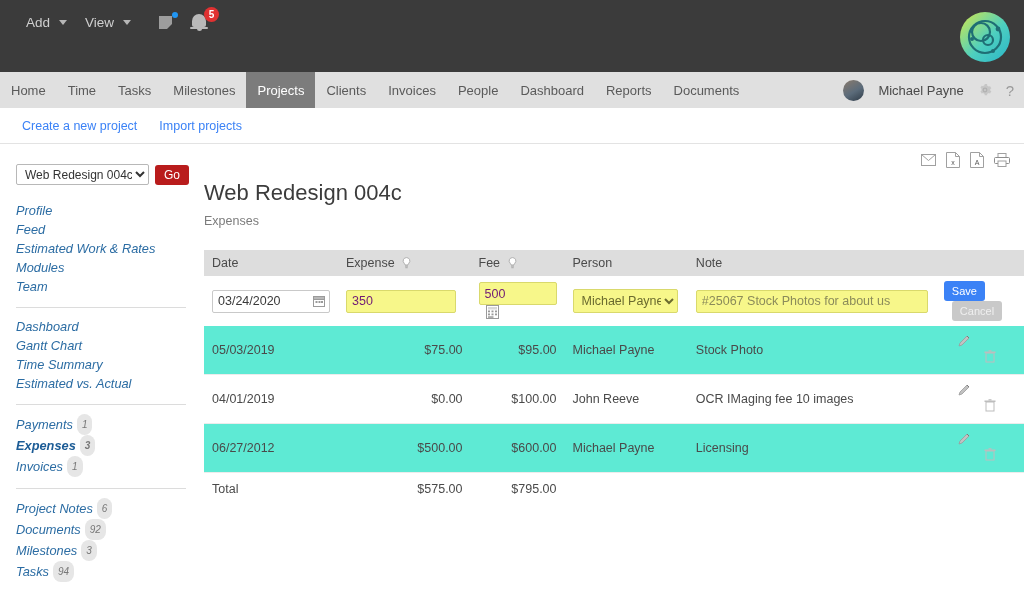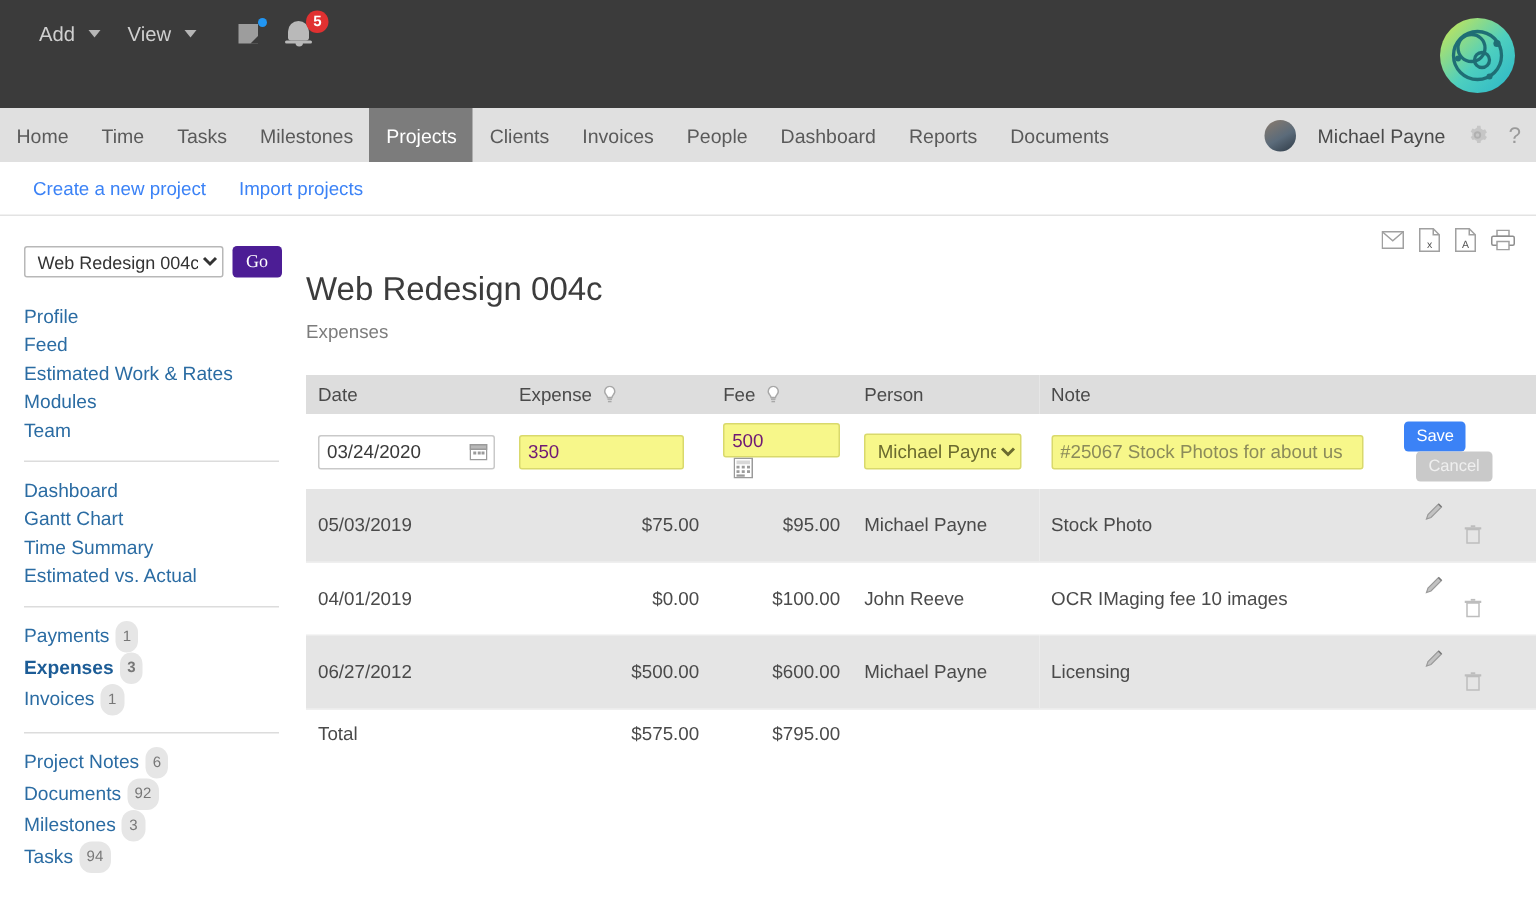--- a/index.html
+++ b/index.html
@@ -192,38 +192,39 @@
     height: 21px;
     font-family: "Liberation Sans", sans-serif;
     font-size: 12px;
     color: #333;
     border: 1px solid #b8b8b8;
     border-radius: 2px;
     background: #fff;
     padding-left: 4px;
   }
   .go-btn {
-    background: #4c1d95;
+    background: #b91c1c;
     color: #fff;
     border: none;
     border-radius: 3px;
     font-size: 12px;
-    font-family: Liberation Serif, serif;
+    font-family: Liberation Sans, sans-serif;
     padding: 3px 9px;
     cursor: pointer;
   }
   .side-group { margin-top: 16px; }
   .side-link {
     display: block;
     color: #2b6ca3;
     font-size: 12.8px;
     line-height: 19px;
     text-decoration: none;
     cursor: pointer;
     white-space: nowrap;
+    font-style: italic;
   }
   .side-link.current { color: #1c5c96; font-weight: bold; }
   .side-sep {
     border-top: 1px solid #dcdcdc;
     margin: 11px 14px 9px 0;
   }
   .cnt {
     display: inline-block;
     background: #e6e6e6;
     color: #777;
@@ -289,21 +290,21 @@
     margin-left: 4px;
   }
 
   tr.editrow td { background: #ffffff; padding: 5px 8px; height: 34px; }
   tr.datarow td {
     padding: 8px;
     border-bottom: 1px solid #ececec;
     color: #4a4a4a;
     height: 33px;
   }
-  tr.datarow.alt td { background: #e5e5e5; }
+  tr.datarow.alt td { background: #5eead4; }
   tr.datarow td.num { text-align: right; }
   tr.totalrow td {
     padding: 9px 8px;
     color: #4a4a4a;
     border-top: 1px solid #cccccc;
   }
   tr.totalrow td.num { text-align: right; }
 
   input.inp {
     font-family: "Liberation Sans", sans-serif;
@@ -314,21 +315,21 @@
     padding: 2px 5px;
     color: #3a3a3a;
     background: #fff;
   }
   input.hl { background: #f7f78a; border: 1px solid #d9d96c; color: #701a75; }
   .date-wrap { position: relative; display: inline-block; }
   input.date-inp { width: 118px; padding-right: 22px; }
   .cal-ico { position: absolute; right: 5px; top: 5px; width: 12px; height: 12px; cursor: pointer; }
   input.expense-inp { width: 110px; }
   input.fee-inp { width: 78px; }
-  input.note-inp { width: 208px; color: #8b8b5a; }
+  input.note-inp { width: 232px; color: #8b8b5a; }
   .calc-ico { width: 13px; height: 14px; margin-left: 7px; vertical-align: -2px; cursor: pointer; }
   select.person-sel {
     width: 105px; height: 24px;
     font-family: "Liberation Sans", sans-serif;
     font-size: 12.5px;
     background: #f7f78a;
     border: 1px solid #d9d96c;
     color: #6b6b2f;
     border-radius: 2px;
     padding-left: 4px;

